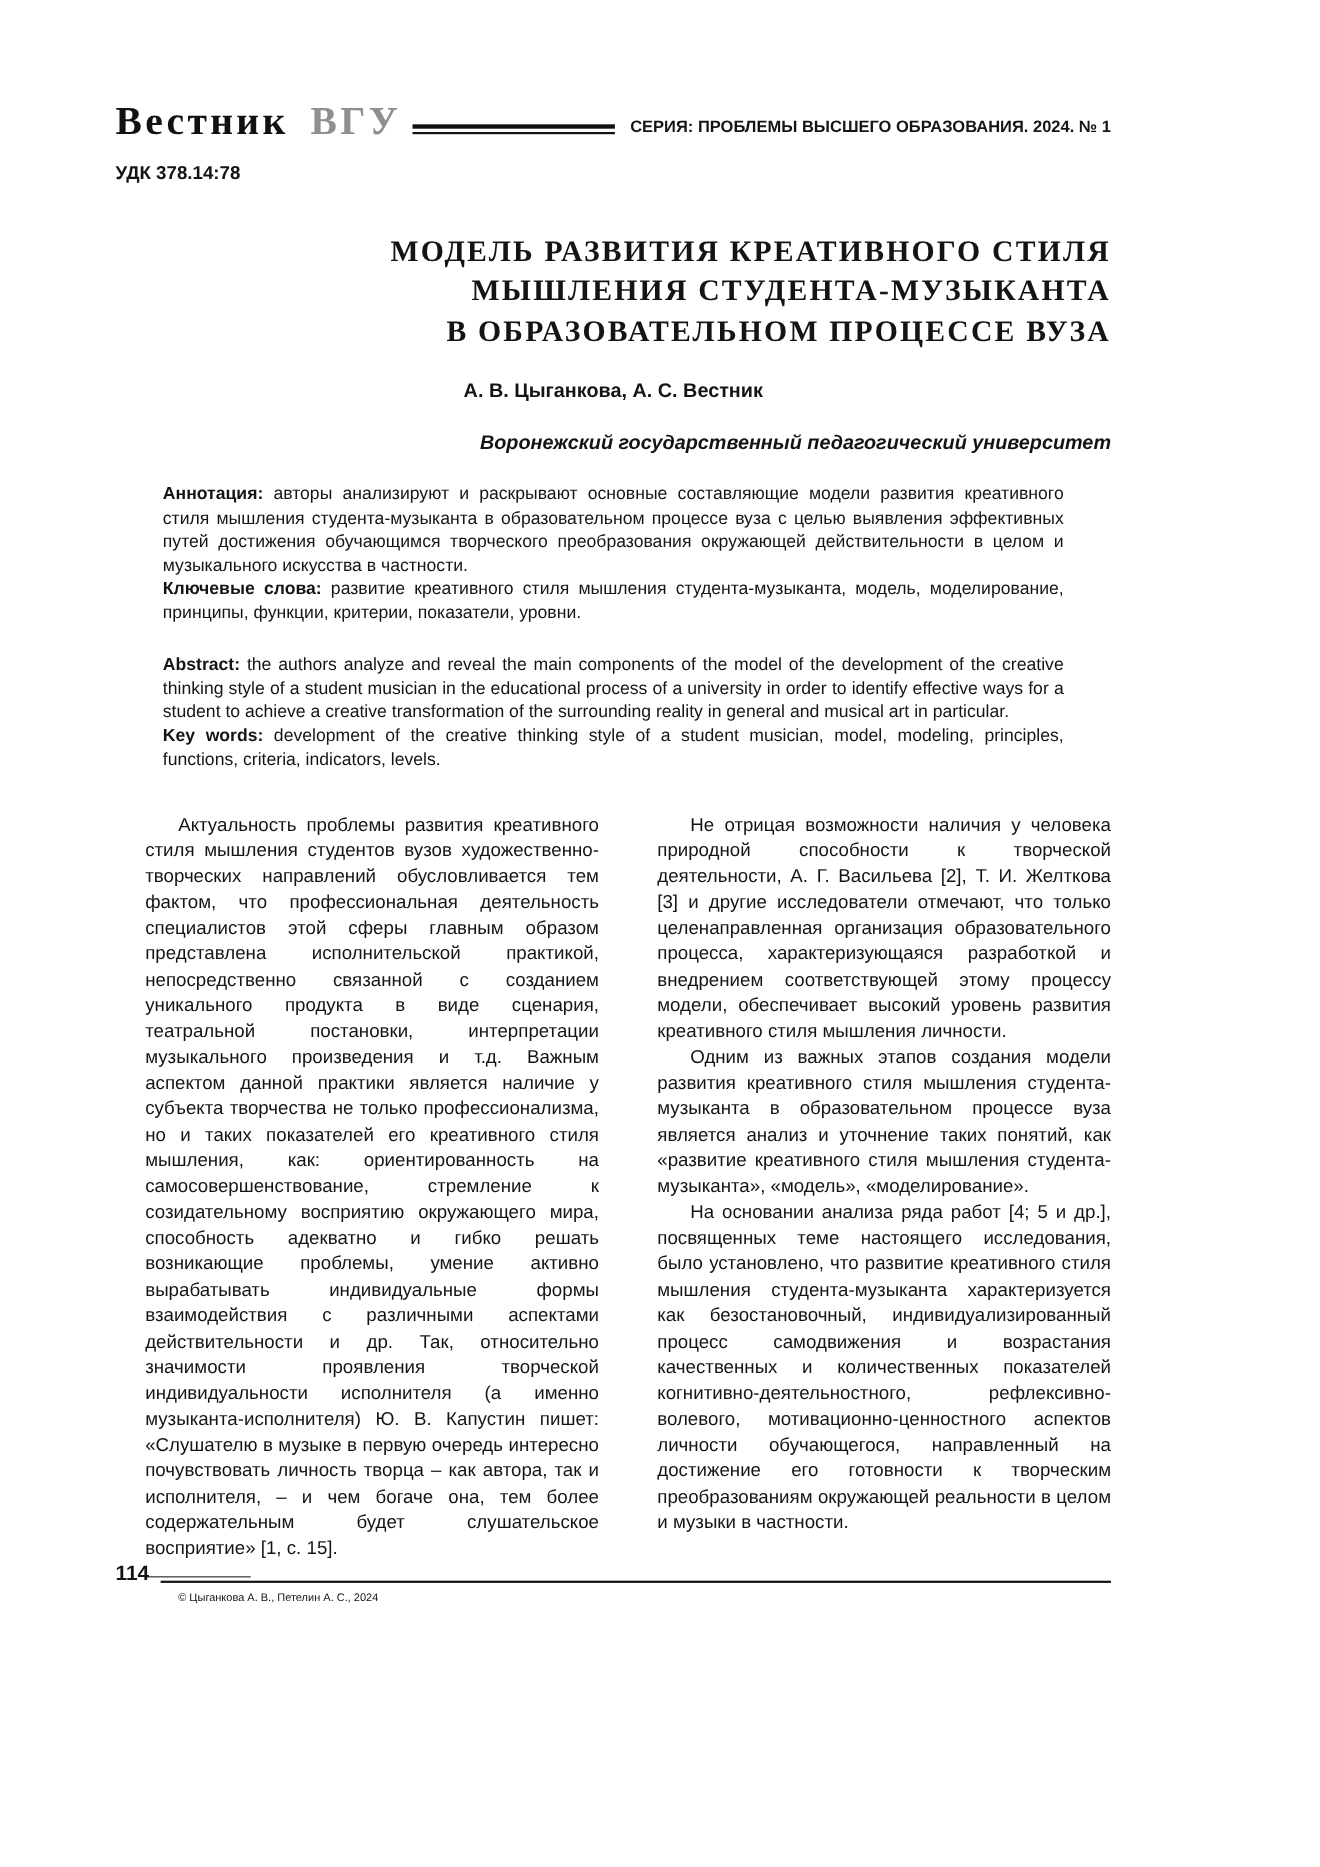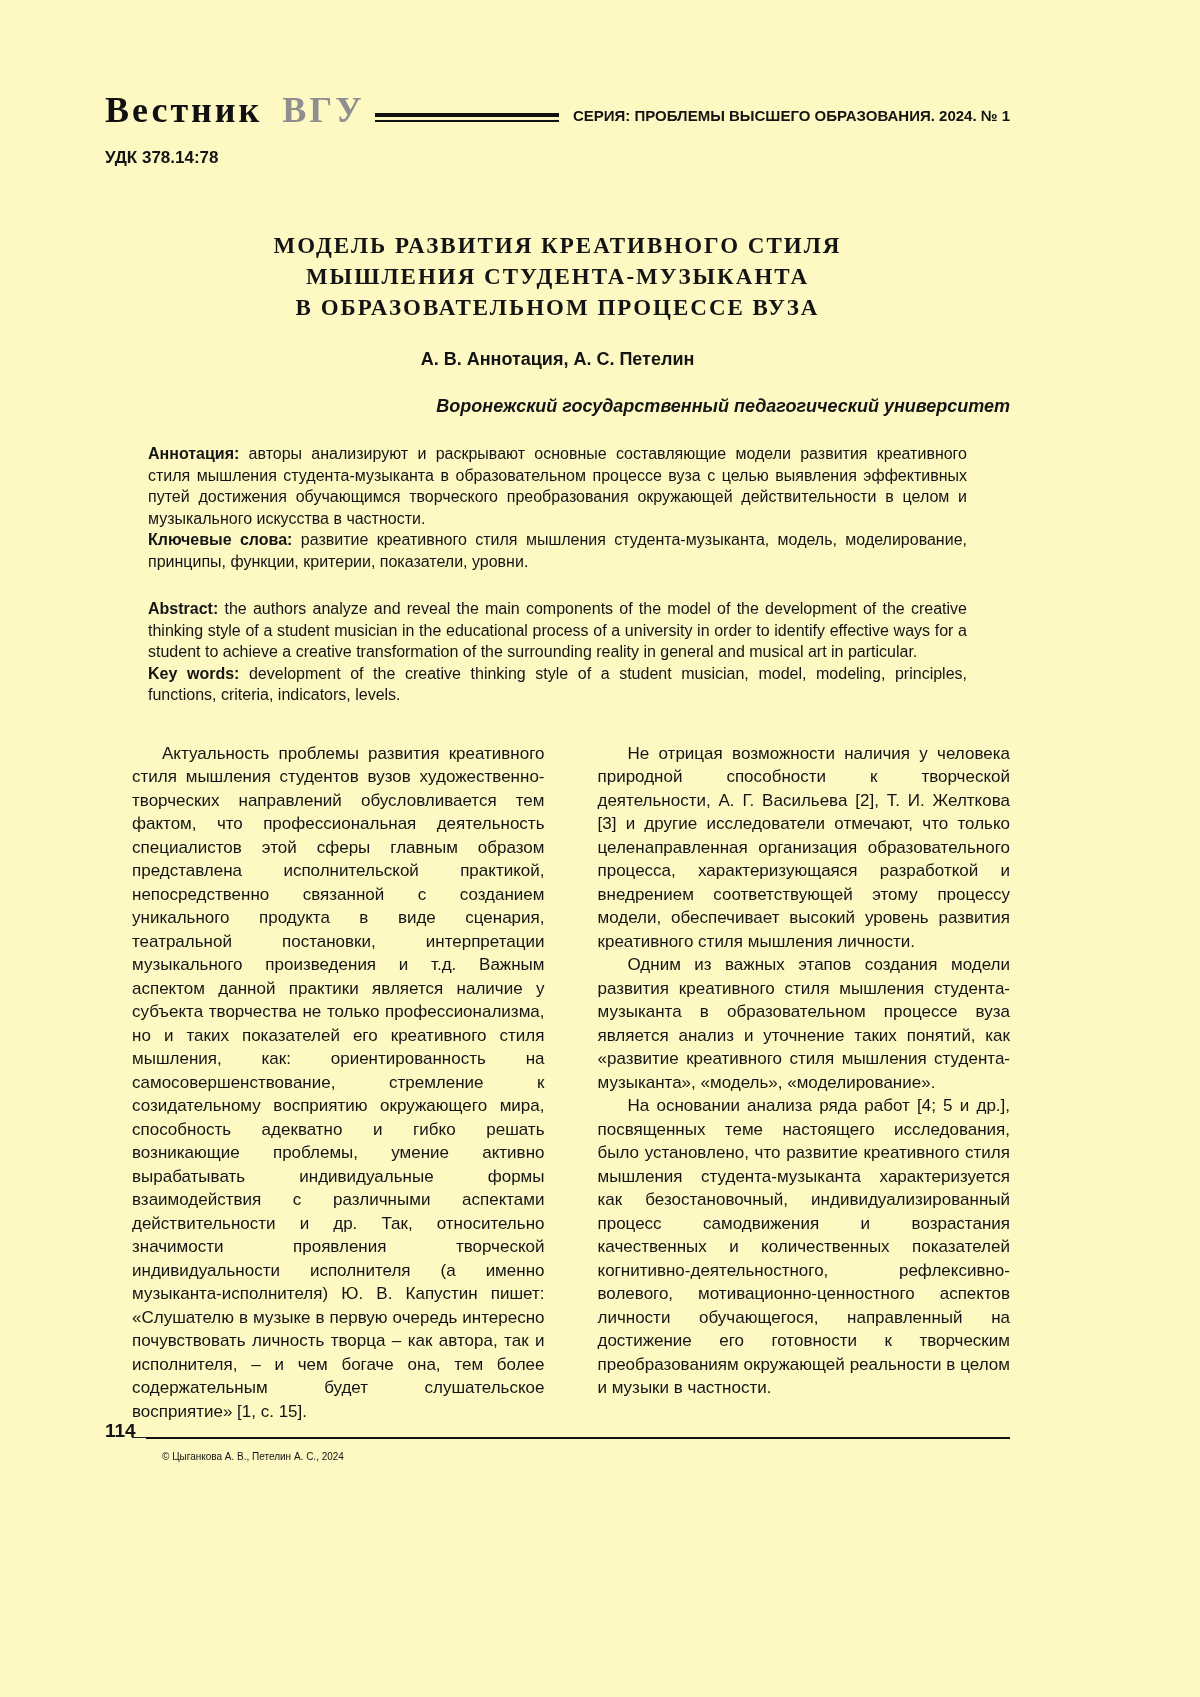--- a/index.html
+++ b/index.html
@@ -2,21 +2,21 @@
 <html lang="ru"><head>
 <meta charset="utf-8">
 <style>
   * { box-sizing: border-box; margin: 0; padding: 0; }
   html, body { background: #e8e8e8; }
   .page {
     position: relative;
     width: 1200px;
     height: 1697px;
     margin: 0 auto;
-    background: #fef9c3;
+    background: #ffffff;
     font-family: "Liberation Sans", sans-serif;
     color: #141414;
     padding-left: 11px;
   }
   .content {
     position: absolute;
     left: 105px;
     top: 0;
     width: 905px;
   }
@@ -58,25 +58,25 @@
     margin-top: 10px;
   }
 
   
   .udc {
     margin-top: 20px;
     font-weight: bold;
     font-size: 17px;
   }
   .article-title {
-    margin-top: 62px;
-    text-align: center;
+    margin-top: 42px;
+    text-align: right;
     font-family: "Liberation Serif", serif;
     font-weight: bold;
-    font-size: 23px;
+    font-size: 27px;
     letter-spacing: 2px;
     line-height: 1.35;
   }
   .authors {
     margin-top: 26px;
     text-align: center;
     font-weight: bold;
     font-size: 18px;
   }
   .affiliation {
@@ -166,21 +166,21 @@
     </div>
 
     <div class="udc">УДК 378.14:78</div>
 
     <div class="article-title">
       <div>МОДЕЛЬ РАЗВИТИЯ КРЕАТИВНОГО СТИЛЯ</div>
       <div>МЫШЛЕНИЯ СТУДЕНТА-МУЗЫКАНТА</div>
       <div>В ОБРАЗОВАТЕЛЬНОМ ПРОЦЕССЕ ВУЗА</div>
     </div>
 
-    <div class="authors">А. В. Аннотация, А. С. Петелин</div>
+    <div class="authors">А. В. Цыганкова, А. С. Вестник</div>
     <div class="affiliation">Воронежский государственный педагогический университет</div>
 
     <div class="abstract-block">
       <p><span class="label">Аннотация:</span><span class="ital"> авторы анализируют и раскрывают основные составляющие модели развития креативного стиля мышления студента-музыканта в образовательном процессе вуза с целью выявления эффективных путей достижения обучающимся творческого преобразования окружающей действительности в целом и музыкального искусства в частности.</span></p>
       <p><span class="label">Ключевые слова:</span><span class="ital"> развитие креативного стиля мышления студента-музыканта, модель, моделирование, принципы, функции, критерии, показатели, уровни.</span></p>
     </div>
 
     <div class="abstract-block">
       <p><span class="label">Abstract:</span><span class="ital"> the authors analyze and reveal the main components of the model of the development of the creative thinking style of a student musician in the educational process of a university in order to identify effective ways for a student to achieve a creative transformation of the surrounding reality in general and musical art in particular.</span></p>
       <p><span class="label">Key words:</span><span class="ital"> development of the creative thinking style of a student musician, model, modeling, principles, functions, criteria, indicators, levels.</span></p>

